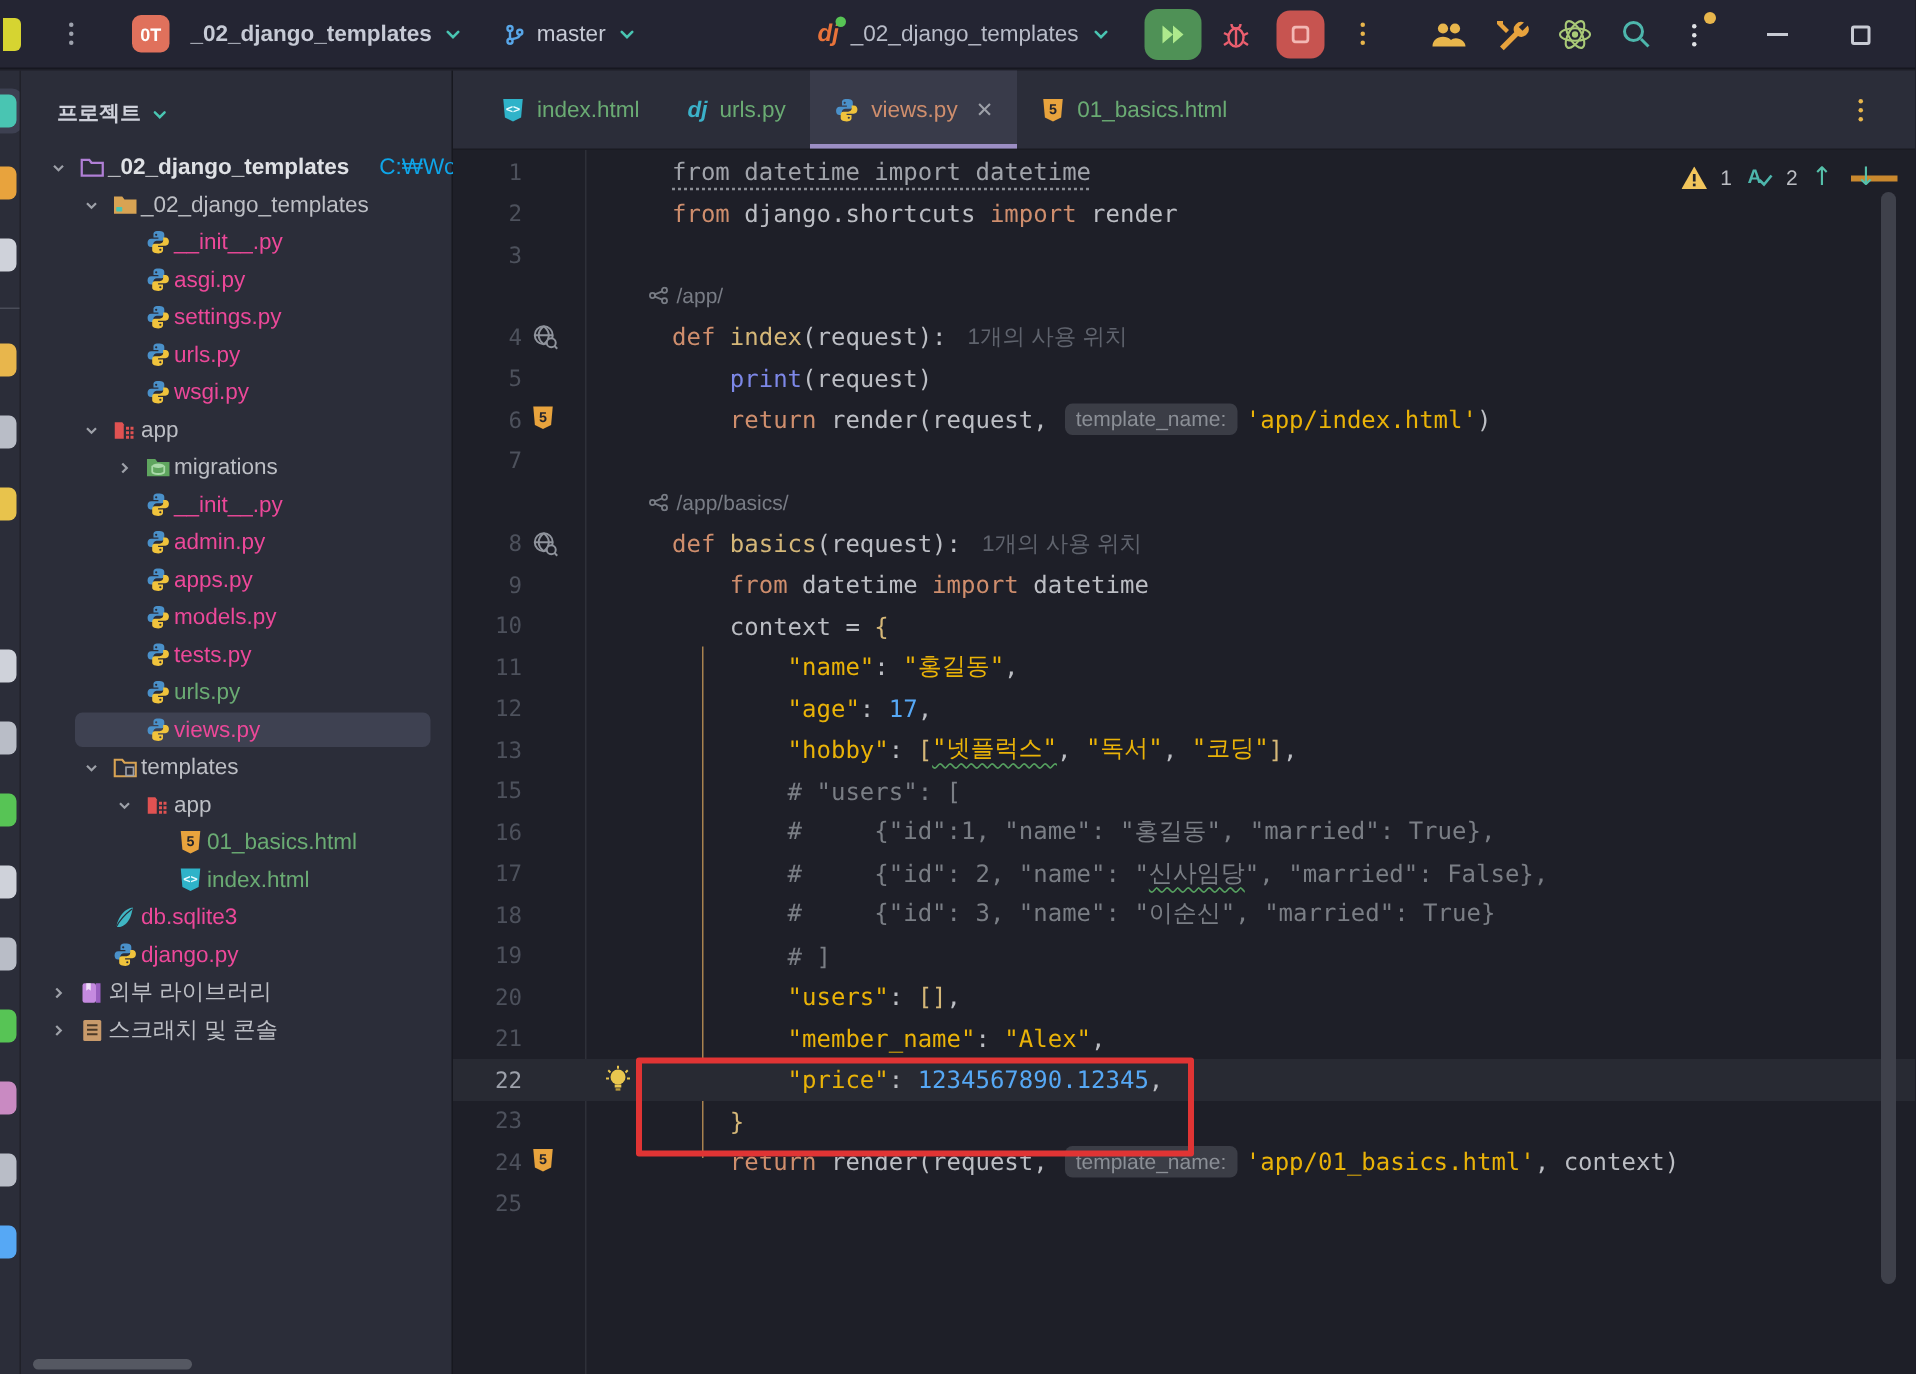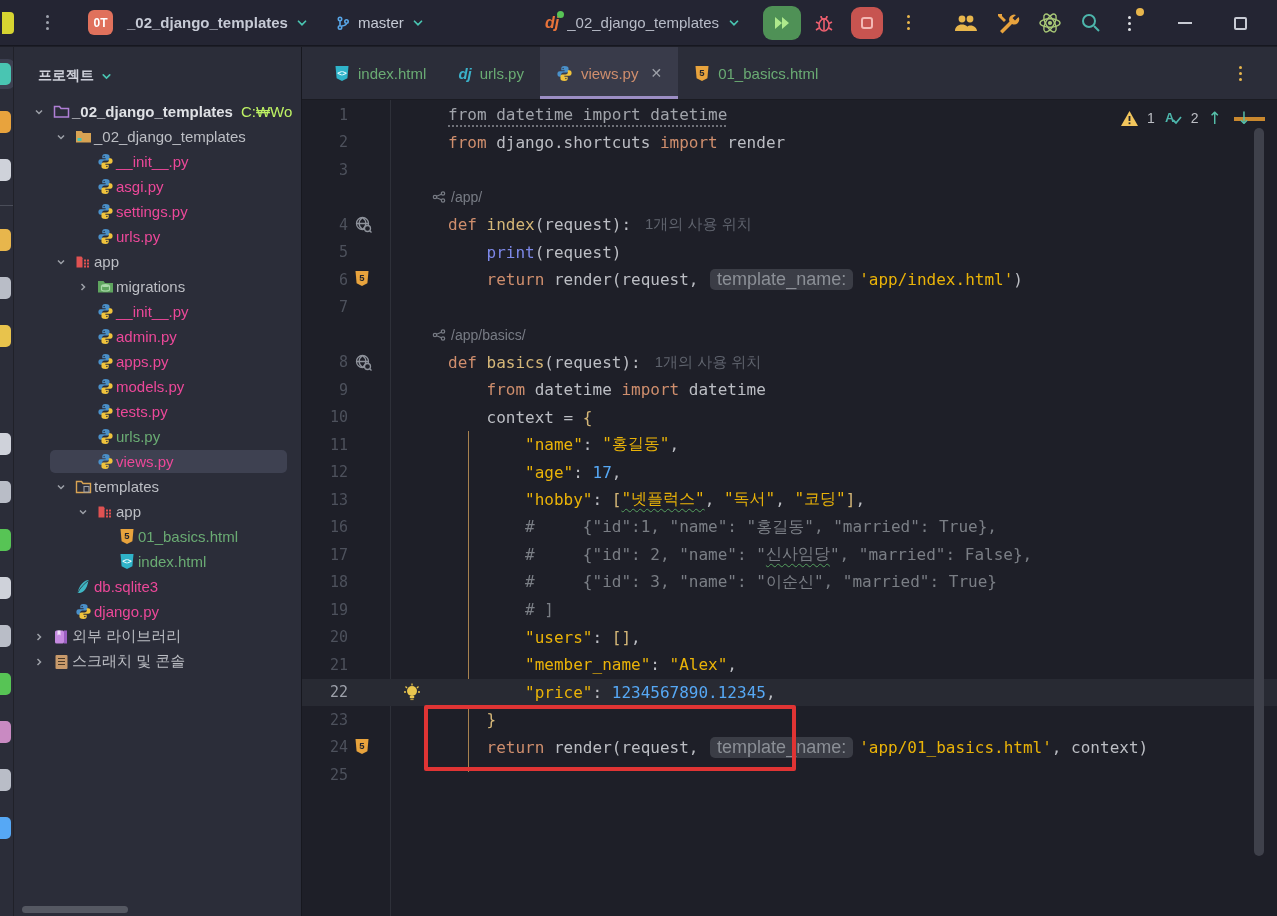--- a/index.html
+++ b/index.html
@@ -51,21 +51,21 @@
   .tree-row { position:relative; height:25px; display:flex; align-items:center; font-size:15px;
               color:#bcbec4; white-space:nowrap; cursor:pointer; }
   .tree-row .sel { position:absolute; left:36px; right:14px; top:1px; bottom:1px;
                    background:#3e4151; border-radius:5px; }
   .tree-row > * { position:relative; }
   .chev-slot { width:22px; display:flex; justify-content:center; flex:none; }
   .ticon { width:22px; display:flex; justify-content:center; flex:none; }
   .t-root { color:#dfe1e5; font-weight:bold; }
   .t-file { color:#ec4899; }
   .t-green { color:#6aab73; }
-  .t-extra { color:#bef264; margin-left:8px; font-weight:normal; }
+  .t-extra { color:#0ea5e9; margin-left:20px; font-weight:normal; }
   .hscroll { position:absolute; left:8px; bottom:3px; width:106px; height:7px;
              background:#555862; border-radius:4px; }
 
   
   .tabbar { position:absolute; left:302px; top:47px; width:975px; height:53px;
             background:#2b2d39; border-bottom:1px solid #1a1b22; display:flex; align-items:stretch;
             padding-left:16px; }
   .tab { position:relative; display:flex; align-items:center; gap:8px; padding:0 16px;
          font-size:15px; cursor:pointer; }
   .tab.active { background:#393b4a; }
@@ -85,21 +85,21 @@
   .row.cur .ln { color:#9da1ab; }
   .gut-ic { position:absolute; left:52px; top:4px; width:19px; height:19px; }
   .bulb-ic { position:absolute; left:101px; top:4px; width:19px; height:19px; }
   .code { padding-left:58px; display:flex; align-items:center; }
   .ck { color:#cf8e6d; } .ct { color:#bcbec4; } .cs { color:#eab308; } .cnum { color:#56a8f5; }
   .cf { color:#d5b778; } .cb { color:#7d88e8; } .cc { color:#7a7e85; } .cy { color:#d5b778; }
   .ch { color:#5f636d; padding-left:14px; font-family:"Liberation Sans", sans-serif; font-size:15px; }
   .cu { color:#a1a4ab; text-decoration:underline dotted #8a8d94; text-underline-offset:5px; }
   .sqg { text-decoration:underline wavy #55a05f 1px; text-underline-offset:4px; }
   .chip { background:#3b3d46; color:#8b8f96; border-radius:5px; padding:0 7px; margin:0 6px 0 2px;
-          font-family:"Liberation Sans", sans-serif; font-size:18px; line-height:21px; height:21px; }
+          font-family:"Liberation Sans", sans-serif; font-size:14px; line-height:21px; height:21px; }
   .inlay { color:#787c85; font-family:"Liberation Sans", sans-serif; font-size:14px;
            display:flex; align-items:center; gap:5px; padding-left:42px; }
   .guide { position:absolute; left:166px; top:331px; width:1px; height:341px; background:#a8824f; }
   .redbox { position:absolute; left:122px; top:605px; width:372px; height:66px;
             border:4px solid #e03434; border-radius:2px; z-index:6; }
   .inspect { position:absolute; right:26px; top:8px; display:flex; align-items:center; gap:9px;
              color:#bcbec4; font-size:14px; font-family:"Liberation Sans", sans-serif; z-index:5; }
   .arrow { color:#56c0aa; font-size:17px; font-family:"DejaVu Sans", sans-serif; }
   .stripe-mark { position:absolute; right:12px; top:17px; width:31px; height:4px; background:#c9882e; z-index:4; }
   .vscroll { position:absolute; right:13px; top:28px; width:10px; height:728px;
@@ -349,20 +349,31 @@
         <div class="tree-row">
           <span style="width:58px;flex:none"></span>
           <span class="chev-slot"></span>
           <span class="ticon">
             <svg width="17" height="17" viewBox="0 0 16 16">
               <path fill="#4a90c9" d="M7.9 1C5.6 1 5 2 5 3.1V5h3.1v.8H3.6C2 5.8 1.3 7 1.3 8.4c0 1.4.7 2.6 2.3 2.6h1.3V9.2c0-1.3 1-2.1 2.2-2.1h3c1 0 1.7-.8 1.7-1.9V3.1C11.8 2 11 1 7.9 1zM6.7 2.6a.7.7 0 110 1.4.7.7 0 010-1.4z"></path>
               <path fill="#f0c33c" d="M8.1 15c2.3 0 2.9-1 2.9-2.1V11H7.9v-.8h4.5c1.6 0 2.3-1.2 2.3-2.6 0-1.4-.7-2.6-2.3-2.6h-1.3v1.8c0 1.3-1 2.1-2.2 2.1h-3c-1 0-1.7.8-1.7 1.9v2.1C4.2 14 5 15 8.1 15zm1.2-1.6a.7.7 0 110-1.4.7.7 0 010 1.4z"></path>
             </svg>
           </span>
           <span class="t-file">urls.py</span>
+        </div>
+        <div class="tree-row">
+          <span style="width:58px;flex:none"></span>
+          <span class="chev-slot"></span>
+          <span class="ticon">
+            <svg width="17" height="17" viewBox="0 0 16 16">
+              <path fill="#4a90c9" d="M7.9 1C5.6 1 5 2 5 3.1V5h3.1v.8H3.6C2 5.8 1.3 7 1.3 8.4c0 1.4.7 2.6 2.3 2.6h1.3V9.2c0-1.3 1-2.1 2.2-2.1h3c1 0 1.7-.8 1.7-1.9V3.1C11.8 2 11 1 7.9 1zM6.7 2.6a.7.7 0 110 1.4.7.7 0 010-1.4z"></path>
+              <path fill="#f0c33c" d="M8.1 15c2.3 0 2.9-1 2.9-2.1V11H7.9v-.8h4.5c1.6 0 2.3-1.2 2.3-2.6 0-1.4-.7-2.6-2.3-2.6h-1.3v1.8c0 1.3-1 2.1-2.2 2.1h-3c-1 0-1.7.8-1.7 1.9v2.1C4.2 14 5 15 8.1 15zm1.2-1.6a.7.7 0 110-1.4.7.7 0 010 1.4z"></path>
+            </svg>
+          </span>
+          <span class="t-file">wsgi.py</span>
         </div>
         <div class="tree-row">
           <span style="width:36px;flex:none"></span>
           <span class="chev-slot">
             <svg width="12" height="12" viewBox="0 0 16 16">
               <path d="M4 6l4 4 4-4" stroke="#9da0a8" stroke-width="2" fill="none"></path>
             </svg>
           </span>
           <span class="ticon">
             <svg width="17" height="15" viewBox="0 0 17 15" fill="none" stroke="#e05252" stroke-width="1.4">
@@ -665,20 +676,21 @@
               <circle cx="8.5" cy="8.5" r="6"></circle>
               <path d="M2.5 8.5h12M8.5 2.5c-4.5 3.5-4.5 8.5 0 12M8.5 2.5c4.5 3.5 4.5 8.5 0 12"></path>
               <circle cx="13.5" cy="13.5" r="3" fill="#1e1f28"></circle>
               <path d="M15.7 15.7l1.8 1.8"></path>
             </svg></span><div class="code"><span class="ck">def </span><span class="cf">basics</span><span class="ct">(request):</span><span class="ch">1개의 사용 위치</span></div></div>
         <div class="row"><span class="ln">9</span><div class="code"><span class="ct">    </span><span class="ck">from</span><span class="ct"> datetime </span><span class="ck">import</span><span class="ct"> datetime</span></div></div>
         <div class="row"><span class="ln">10</span><div class="code"><span class="ct">    context = </span><span class="cy">{</span></div></div>
         <div class="row"><span class="ln">11</span><div class="code"><span class="ct">        </span><span class="cs">"name"</span><span class="ct">: </span><span class="cs">"홍길동"</span><span class="ct">,</span></div></div>
         <div class="row"><span class="ln">12</span><div class="code"><span class="ct">        </span><span class="cs">"age"</span><span class="ct">: </span><span class="cnum">17</span><span class="ct">,</span></div></div>
         <div class="row"><span class="ln">13</span><div class="code"><span class="ct">        </span><span class="cs">"hobby"</span><span class="ct">: </span><span class="cy">[</span><span class="cs sqg">"넷플럭스"</span><span class="ct">, </span><span class="cs">"독서"</span><span class="ct">, </span><span class="cs">"코딩"</span><span class="cy">]</span><span class="ct">,</span></div></div>
+        <div class="row"><span class="ln">15</span><div class="code"><span class="ct">        </span><span class="cc"># "users": [</span></div></div>
         <div class="row"><span class="ln">16</span><div class="code"><span class="ct">        </span><span class="cc">#     {"id":1, "name": "홍길동", "married": True},</span></div></div>
         <div class="row"><span class="ln">17</span><div class="code"><span class="ct">        </span><span class="cc">#     {"id": 2, "name": "</span><span class="cc sqg">신사임당</span><span class="cc">", "married": False},</span></div></div>
         <div class="row"><span class="ln">18</span><div class="code"><span class="ct">        </span><span class="cc">#     {"id": 3, "name": "이순신", "married": True}</span></div></div>
         <div class="row"><span class="ln">19</span><div class="code"><span class="ct">        </span><span class="cc"># ]</span></div></div>
         <div class="row"><span class="ln">20</span><div class="code"><span class="ct">        </span><span class="cs">"users"</span><span class="ct">: </span><span class="cy">[]</span><span class="ct">,</span></div></div>
         <div class="row"><span class="ln">21</span><div class="code"><span class="ct">        </span><span class="cs">"member_name"</span><span class="ct">: </span><span class="cs">"Alex"</span><span class="ct">,</span></div></div>
         <div class="row cur"><span class="ln">22</span><span class="bulb-ic"><svg width="18" height="19" viewBox="0 0 18 19">
               <circle cx="9" cy="8" r="5" fill="#e9c64f"></circle>
               <rect x="6.8" y="13" width="4.4" height="2" fill="#e9c64f"></rect>
               <rect x="7.4" y="15.5" width="3.2" height="1.6" fill="#b5973a"></rect>

